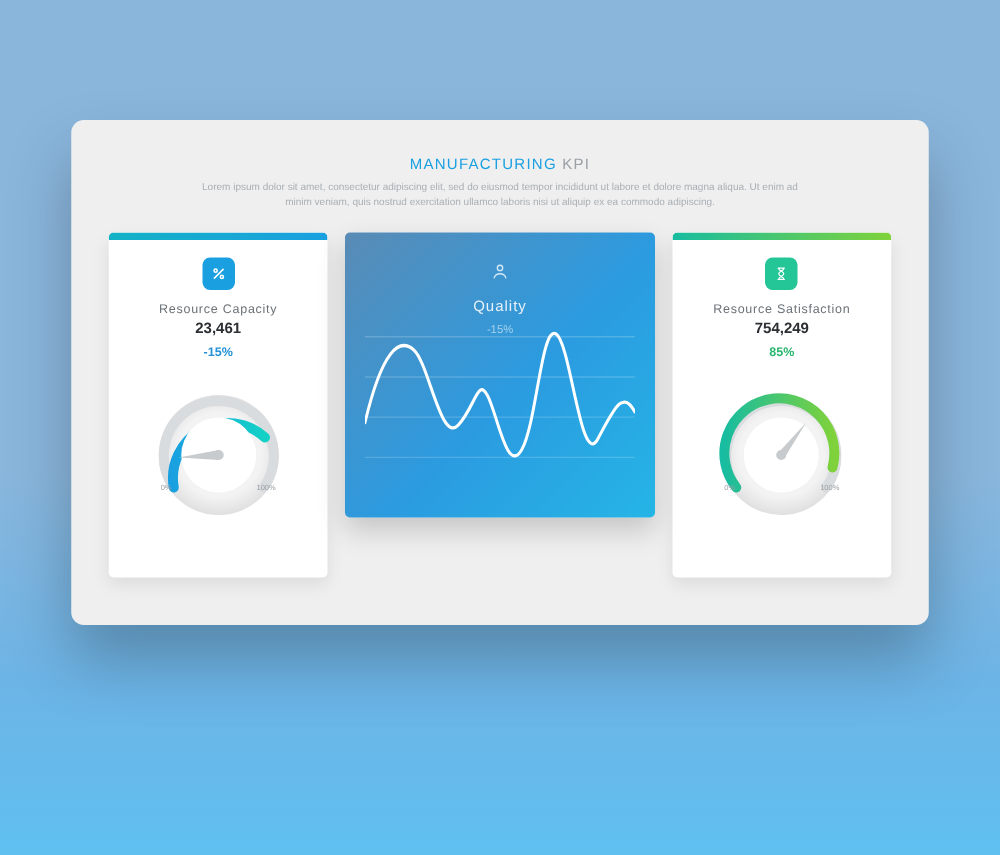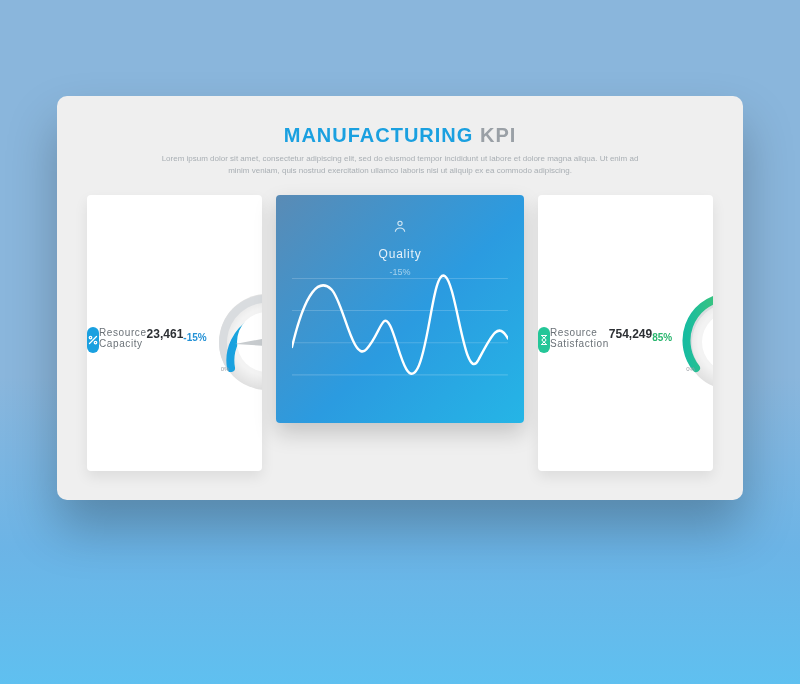--- a/index.html
+++ b/index.html
@@ -16,21 +16,21 @@
     width: 686px;
     height: 404px;
     background: #efefef;
     border-radius: 10px;
     box-shadow: 0 28px 50px rgba(0,0,0,0.25);
     padding: 28px 30px 24px 30px;
     display: flex;
     flex-direction: column;
     align-items: center;
   }
-  .title { font-size: 20px; font-weight: 700; letter-spacing: 1px; }
+  .title { font-size: 12px; font-weight: 400; letter-spacing: 1px; }
   .title .first { color: #1aa0e0; }
   .title .second { color: #9aa0a6; }
   .subtitle {
     margin-top: 6px;
     color: #a9afb4;
     font-size: 8px;
     line-height: 1.5;
     text-align: center;
     max-width: 480px;
   }
@@ -41,21 +41,21 @@
     width: 100%;
     justify-content: center;
   }
   .card {
     background: #fff;
     width: 178px;
     height: 276px;
     border-radius: 4px;
     box-shadow: 0 6px 14px rgba(0,0,0,0.08);
     display: flex;
-    flex-direction: row;
+    flex-direction: column;
     align-items: center;
     position: relative;
     overflow: hidden;
   }
   .card .topbar {
     height: 6px;
     width: 100%;
   }
   .topbar.blue { background: linear-gradient(90deg,#14b1c6,#1aa0e0); }
   .topbar.green { background: linear-gradient(90deg,#18bca0,#7fd23a); }

